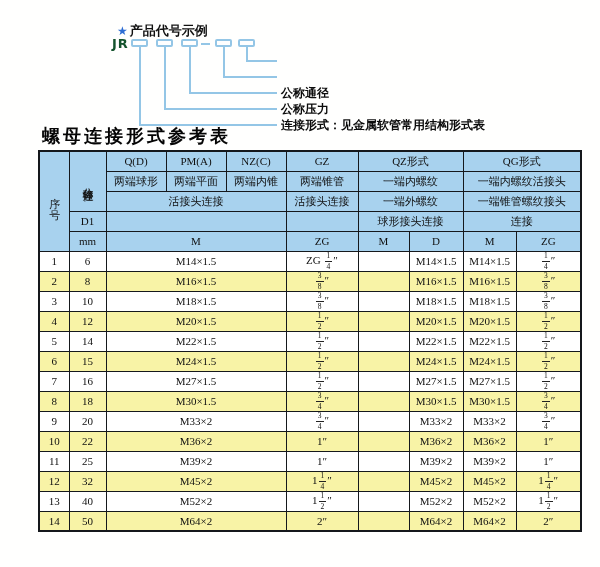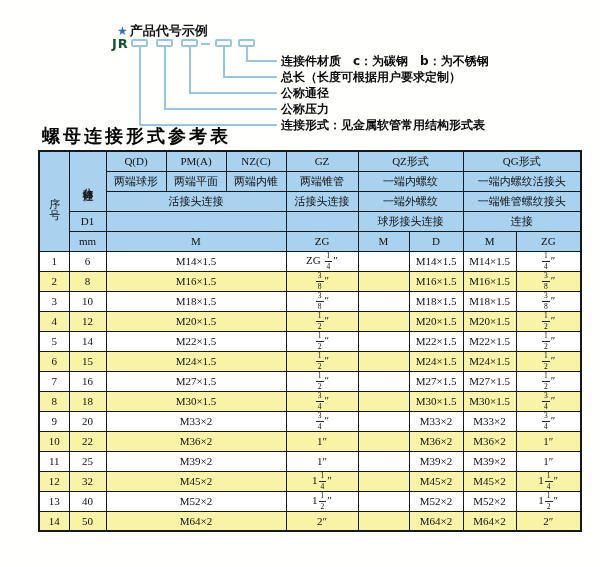--- a/index.html
+++ b/index.html
@@ -100,22 +100,20 @@
   <span class="vline" style="left:223px;top:47px;height:31px"></span>
   <span class="vline" style="left:189px;top:47px;height:47px"></span>
   <span class="vline" style="left:164px;top:47px;height:63px"></span>
   <span class="vline" style="left:139px;top:47px;height:79px"></span>
   <span class="hline" style="left:246px;top:60px;width:31px"></span>
   <span class="hline" style="left:223px;top:76px;width:54px"></span>
   <span class="hline" style="left:189px;top:92px;width:88px"></span>
   <span class="hline" style="left:164px;top:108px;width:113px"></span>
   <span class="hline" style="left:139px;top:124px;width:138px"></span>
 
-  <div class="dg-label" style="top:54px">连接件材质　c：为碳钢　b：为不锈钢</div>
-  <div class="dg-label" style="top:70px">总长（长度可根据用户要求定制）</div>
   <div class="dg-label" style="top:86px">公称通径</div>
   <div class="dg-label" style="top:102px">公称压力</div>
   <div class="dg-label" style="top:118px">连接形式：见金属软管常用结构形式表</div>
 
   <div class="tbl-title">螺母连接形式参考表</div>
 
   <table class="ref">
     <colgroup>
       <col style="width:30px">
         <col style="width:37px">

